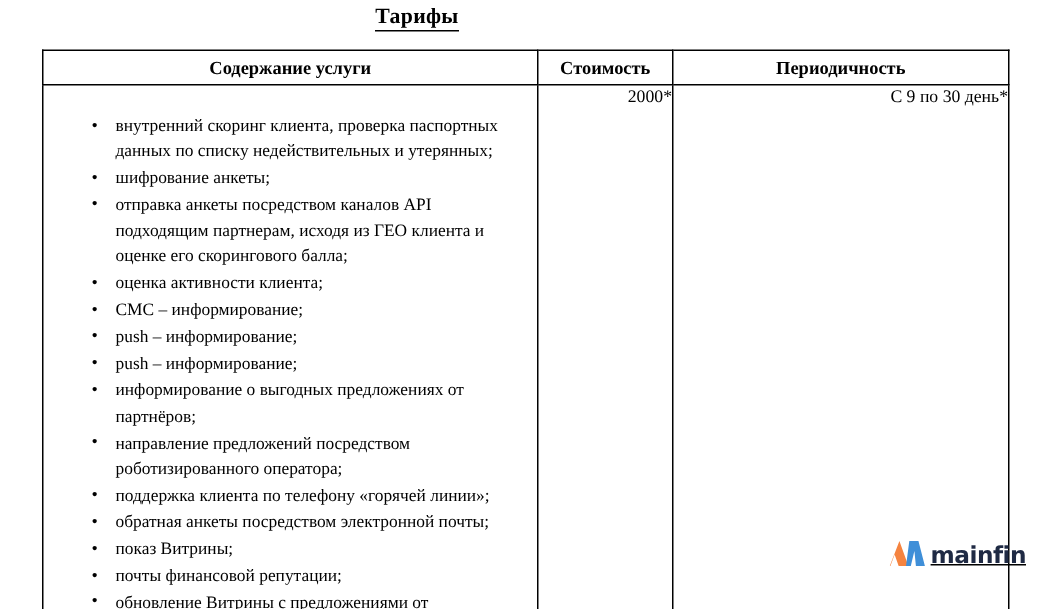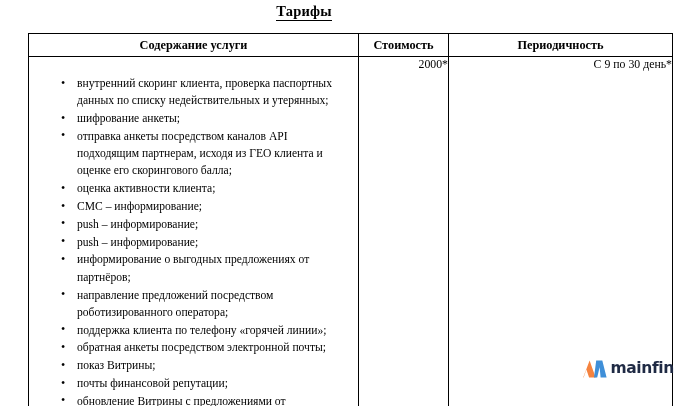--- a/index.html
+++ b/index.html
@@ -26,21 +26,20 @@
   
   .doc-title {
     position: absolute;
     top: 2px;
     left: 0;
     width: 556px;
     text-align: center;
     font-size: 14.5px;
     font-weight: bold;
     letter-spacing: 0.2px;
-    margin-left: 26px;
   }
   .doc-title span {
     border-bottom: 1.5px solid #000;
     padding-bottom: 0px;
     display: inline-block;
     line-height: 1.25;
   }
 
   
   .tariff-table {
@@ -102,26 +101,27 @@
   .value-cell {
     text-align: right;
     vertical-align: middle;
     font-size: 11.8px;
     position: relative;
   }
 
   
   .logo-wrap {
     position: absolute;
-    right: 26px;
+    right: 16px;
     bottom: 28px;
     display: flex;
-    align-items: center;
+    align-items: flex-end;
     gap: 3px;
     user-select: none;
+    text-decoration: underline;
   }
   .logo-mark { display: block; }
   .logo-word {
     font-family: "DejaVu Sans", "Liberation Sans", sans-serif;
     font-size: 15.5px;
     font-weight: bold;
     color: #1f2a44;
     letter-spacing: -0.35px;
     line-height: 1;
   }

